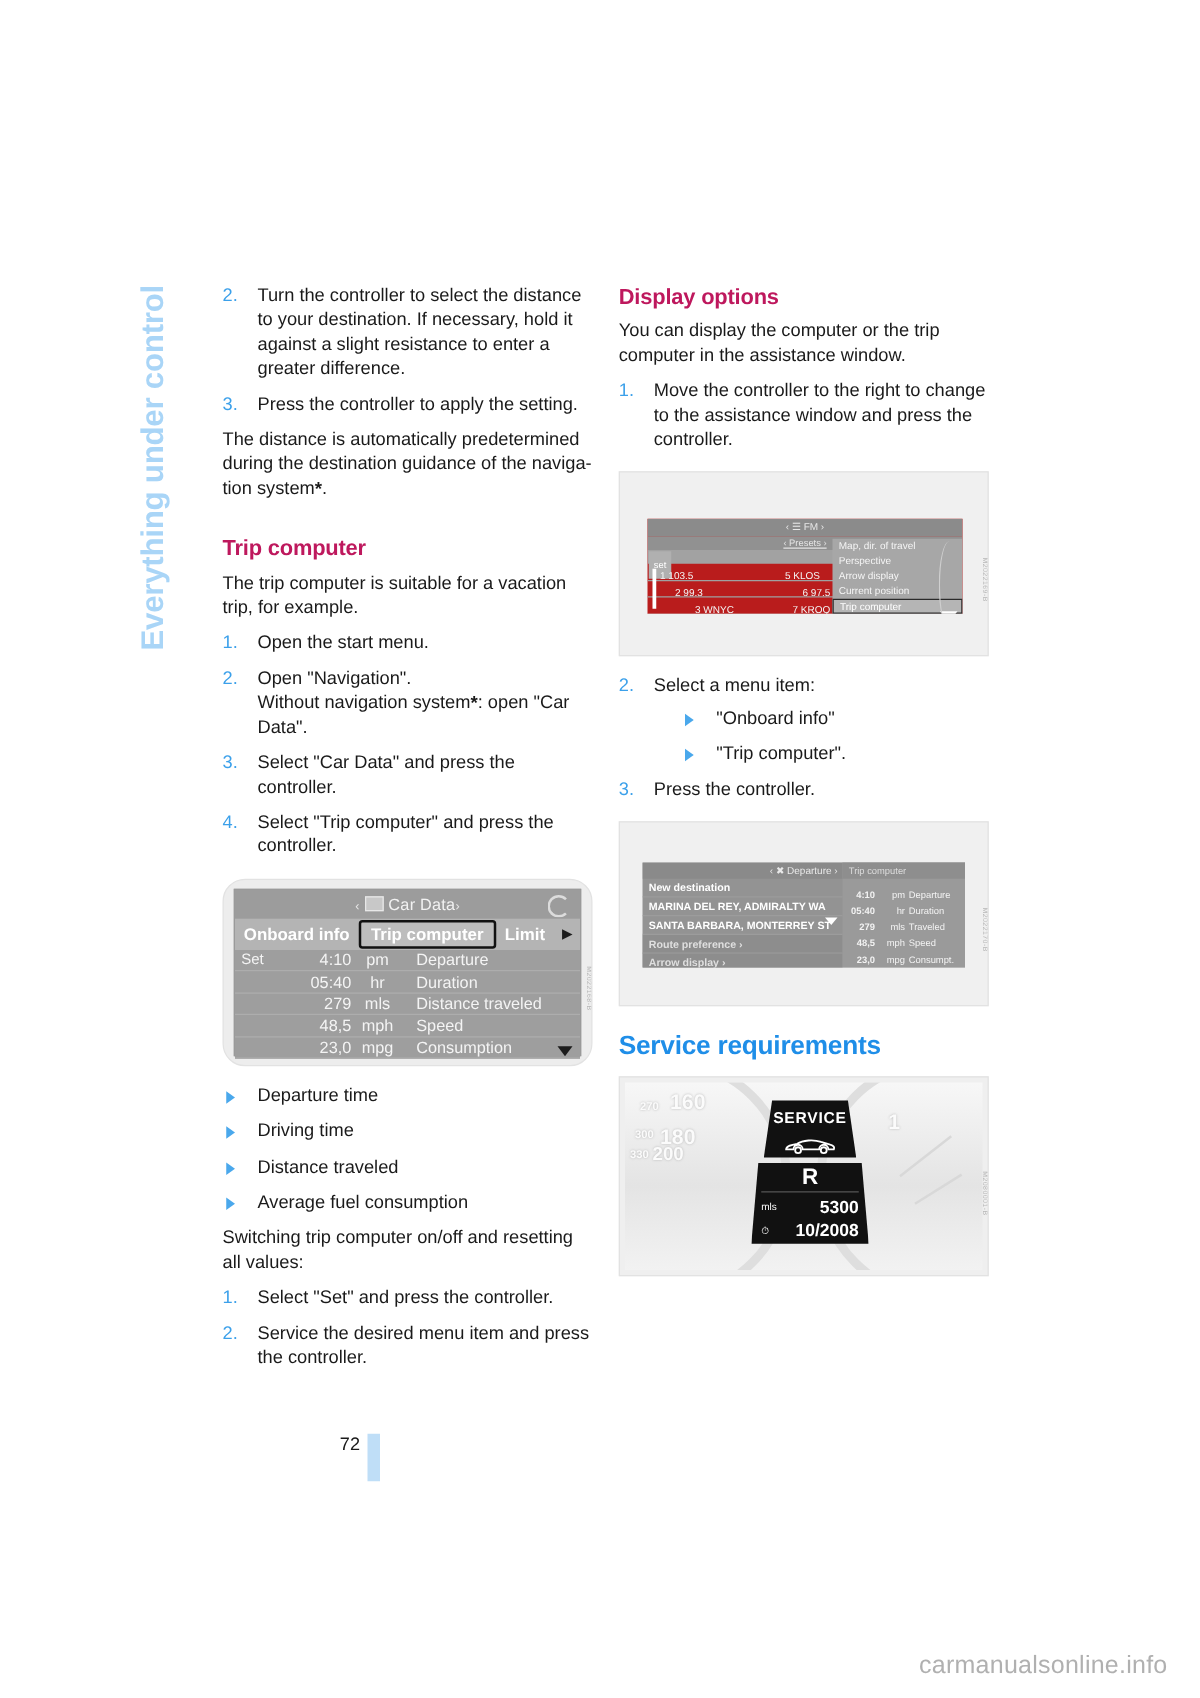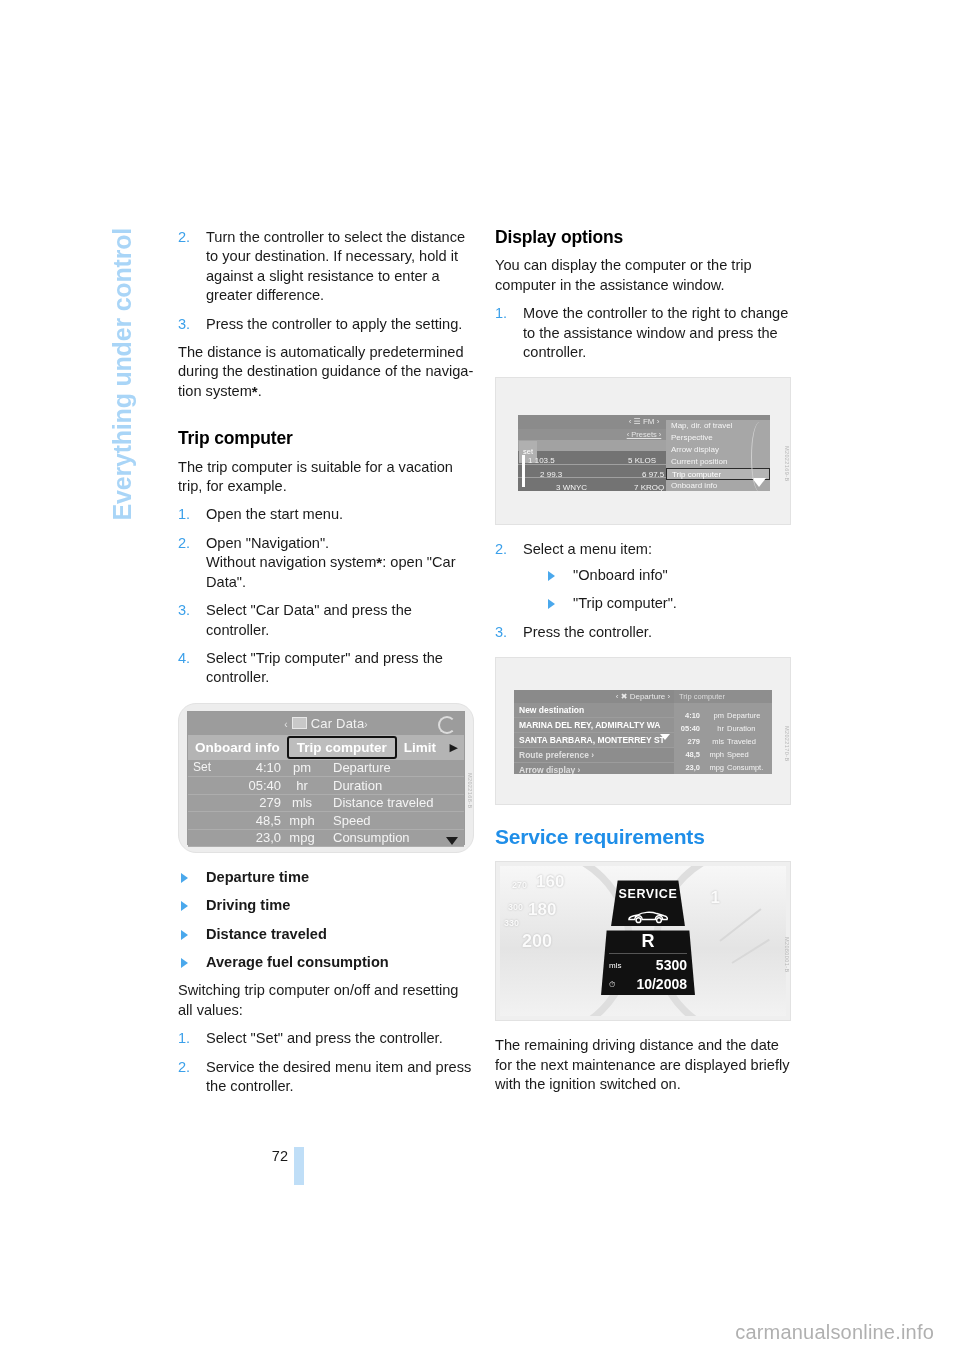--- a/index.html
+++ b/index.html
@@ -48,21 +48,21 @@
     width: 296px;
     top: 228px;
     font-size: 14.6px;
     line-height: 19.4px;
   }
   .col-left  { left: 178px; }
   .col-right { left: 495px; }
 
   
   h2.section {
-    color: #000000;
+    color: #be185d;
     font-size: 17.5px;
     font-weight: bold;
     margin: 0;
     padding: 0;
     letter-spacing: -0.15px;
   }
   h1.section-big {
     color: #1f8ee8;
     font-size: 21px;
     font-weight: bold;
@@ -89,21 +89,21 @@
   .step:last-child { margin-bottom: 0; }
   .step-num {
     position: absolute;
     left: 0;
     top: 0;
     color: #3ba0ea;
     font-size: 14.6px;
   }
 
   
-  .bullets { margin: 0; padding: 0; list-style: none; font-weight: bold; }
+  .bullets { margin: 0; padding: 0; list-style: none; }
   .bullet {
     position: relative;
     padding-left: 28px;
     margin-bottom: 9px;
   }
   .bullet:last-child { margin-bottom: 0; }
   .bullet-tri {
     position: absolute;
     left: 3px;
     top: 5px;
@@ -223,21 +223,21 @@
     border-right: 6px solid transparent;
     border-top: 8px solid #1c1c1c;
   }
 
   
   .fig-radio { height: 148px; background: #f0f0f0; }
   .rd-screen {
     position: absolute;
     left: 22px; top: 37px;
     width: 252px; height: 76px;
-    background: #737373;
+    background: #b91c1c;
     overflow: hidden;
   }
   .rd-head {
     height: 14px; background: #8b8b8b;
     font-size: 8px; color: #e8e8e8; text-align: center; line-height: 14px;
   }
   .rd-pres {
     height: 11px; background: #919191;
     font-size: 7.5px; color: #e4e4e4; text-align: center; line-height: 11px; text-decoration: underline;
   }
@@ -256,21 +256,21 @@
   }
   .rd-a { position: absolute; left: 10px; }
   .rd-b { position: absolute; left: 110px; }
   .rd-c { position: absolute; right: 6px; }
   .rd-scroll {
     position: absolute; left: 4px; top: 40px;
     width: 3px; height: 32px; background: #ffffff;
   }
   .rd-menu {
     position: absolute;
-    right: 0; top: 5px;
+    right: 0; top: 16px;
     width: 104px; height: 76px;
     background: #a7a7a7;
   }
   .rd-mi {
     height: 12px;
     font-size: 8px;
     color: #f5f5f5;
     padding: 0 5px;
     line-height: 12px;
     white-space: nowrap;
@@ -729,21 +729,21 @@
     <div class="spacer-m"></div>
 
     <div class="figure fig-service">
       <div class="sv-bg">
 
         <div class="dial dial-l"></div>
         <div class="dial dial-r"></div>
 
         <div class="tick-txt" style="left:36px; top:6px; font-size:17px;">160</div>
         <div class="tick-txt" style="left:28px; top:34px; font-size:17px;">180</div>
-        <div class="tick-txt" style="left:22px; top:66px; font-size:18px;">200</div>
+        <div class="tick-txt" style="left:22px; top:48px; font-size:15px;">200</div>
         <div class="tick-txt" style="left:12px; top:10px; font-size:9px;">270</div>
         <div class="tick-txt" style="left:8px; top:32px; font-size:9px;">300</div>
         <div class="tick-txt" style="left:4px; top:48px; font-size:9px;">330</div>
         <div class="tick-txt" style="right:66px; top:22px; font-size:17px;">1</div>
 
         <div class="needle" style="right:14px; top:74px; width:52px; transform:rotate(-38deg);"></div>
         <div class="needle" style="right:10px; top:96px; width:44px; transform:rotate(-32deg);"></div>
 
         <div class="sv-badge">
           <div class="sv-badge-txt">SERVICE</div>
@@ -766,21 +766,20 @@
             <span class="sv-num">10/2008</span>
           </div>
         </div>
 
       </div>
       <div class="figcode">M2080001-B</div>
     </div>
 
     <div class="spacer-m"></div>
 
-    <p class="para">The remaining driving distance and the date for the next maintenance are displayed briefly with the ignition switched on.</p>
 
   </div>
 
   <div class="pagenum">72</div>
   <div class="page-bar"></div>
   <div class="watermark">carmanualsonline.info</div>
 
 </div>
 
 </body></html>

